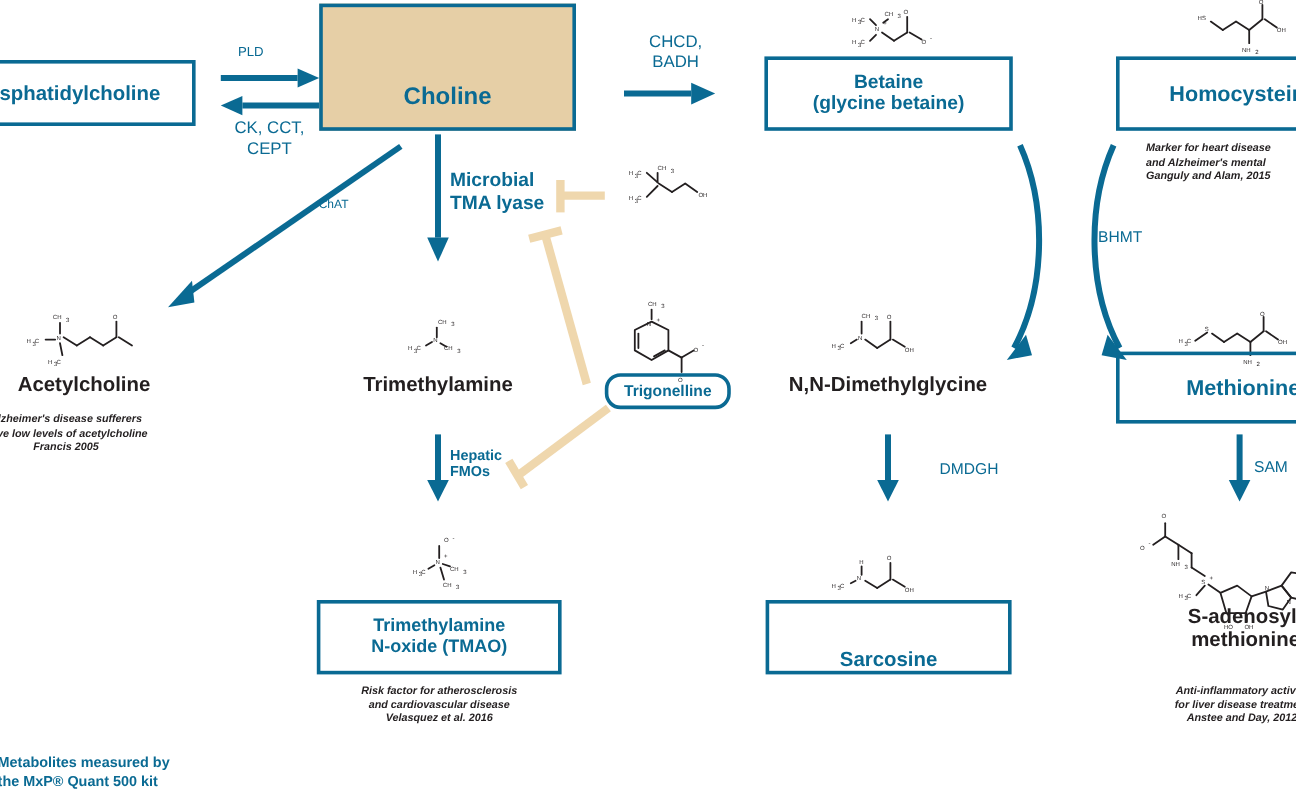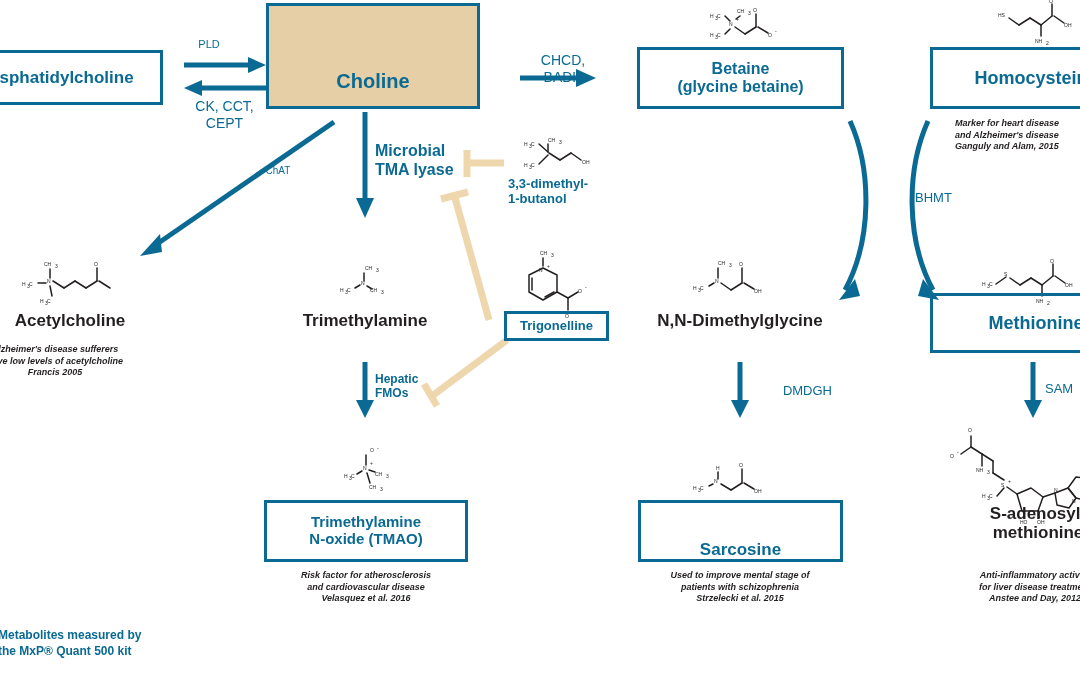--- a/index.html
+++ b/index.html
@@ -360,21 +360,21 @@
   </div>
 
   <div class="nodebox filled" style="left:266px;top:3px;width:214px;height:106px;font-size:20px;align-items:flex-end;padding-bottom:14px;">
     <span>Choline</span>
   </div>
 
   <div class="nodebox" style="left:930px;top:47px;width:212px;height:62px;font-size:18px;">
     <span>Homocysteine</span>
   </div>
 
-  <div class="nodebox" style="left:504px;top:311px;width:105px;height:30px;font-size:13px;">
+  <div class="nodebox" style="left:504px;top:311px;width:105px;height:30px;font-size:13px;border-radius:13px;">
     <span>Trigonelline</span>
   </div>
 
   <div class="nodebox" style="left:930px;top:293px;width:212px;height:60px;font-size:18px;">
     <span>Methionine</span>
   </div>
 
   <div class="nodebox" style="left:264px;top:500px;width:204px;height:62px;font-size:15px;flex-direction:column;">
     <span>Trimethylamine</span>
     <span>N-oxide (TMAO)</span>
@@ -394,35 +394,31 @@
 
   <div class="plainlabel" style="left:631px;top:311px;width:218px;font-size:17px;">
     <span>N,N-Dimethylglycine</span>
   </div>
 
   <div class="plainlabel" style="left:938px;top:504px;width:200px;font-size:17px;">
     <span>S-adenosyl-</span><br>
     <span>methionine</span>
   </div>
 
-  <div class="enz" style="left:508px;top:176px;width:120px;font-size:13px;text-align:left;">
-    <span>3,3-dimethyl-</span><br>
-    <span>1-butanol</span>
-  </div>
 
   <div class="enz reg" style="left:164px;top:38px;width:90px;font-size:11px;">
     <span>PLD</span>
   </div>
 
   <div class="enz reg" style="left:172px;top:98px;width:105px;font-size:14px;">
     <span>CK, CCT,</span><br>
     <span>CEPT</span>
   </div>
 
-  <div class="enz reg" style="left:508px;top:26px;width:110px;font-size:14px;margin-top:26px;">
+  <div class="enz reg" style="left:508px;top:26px;width:110px;font-size:14px;">
     <span>CHCD,</span><br>
     <span>BADH</span>
   </div>
 
   <div class="enz reg" style="left:233px;top:165px;width:90px;font-size:10px;">
     <span>ChAT</span>
   </div>
 
   <div class="enz" style="left:375px;top:142px;width:100px;font-size:16px;text-align:left;">
     <span>Microbial</span><br>
@@ -447,35 +443,30 @@
   </div>
 
   <div class="note" style="left:-55px;top:344px;width:220px;">
     <span>Alzheimer's disease sufferers</span><br>
     <span>have low levels of acetylcholine</span><br>
     <span>Francis 2005</span>
   </div>
 
   <div class="note" style="left:955px;top:118px;width:200px;text-align:left;">
     <span>Marker for heart disease</span><br>
-    <span>and Alzheimer's disease</span><br>
+    <span>and Alzheimer's mental</span><br>
     <span>Ganguly and Alam, 2015</span>
   </div>
 
   <div class="note" style="left:256px;top:570px;width:220px;">
     <span>Risk factor for atherosclerosis</span><br>
     <span>and cardiovascular disease</span><br>
     <span>Velasquez et al. 2016</span>
   </div>
 
-  <div class="note" style="left:630px;top:570px;width:220px;">
-    <span>Used to improve mental stage of</span><br>
-    <span>patients with schizophrenia</span><br>
-    <span>Strzelecki et al. 2015</span>
-  </div>
 
   <div class="note" style="left:925px;top:570px;width:220px;">
     <span>Anti-inflammatory activity</span><br>
     <span>for liver disease treatment</span><br>
     <span>Anstee and Day, 2012</span>
   </div>
 
   <div class="legend" style="left:-2px;top:627px;width:230px;">
     <span>Metabolites measured by</span><br>
     <span>the MxP® Quant 500 kit</span>

